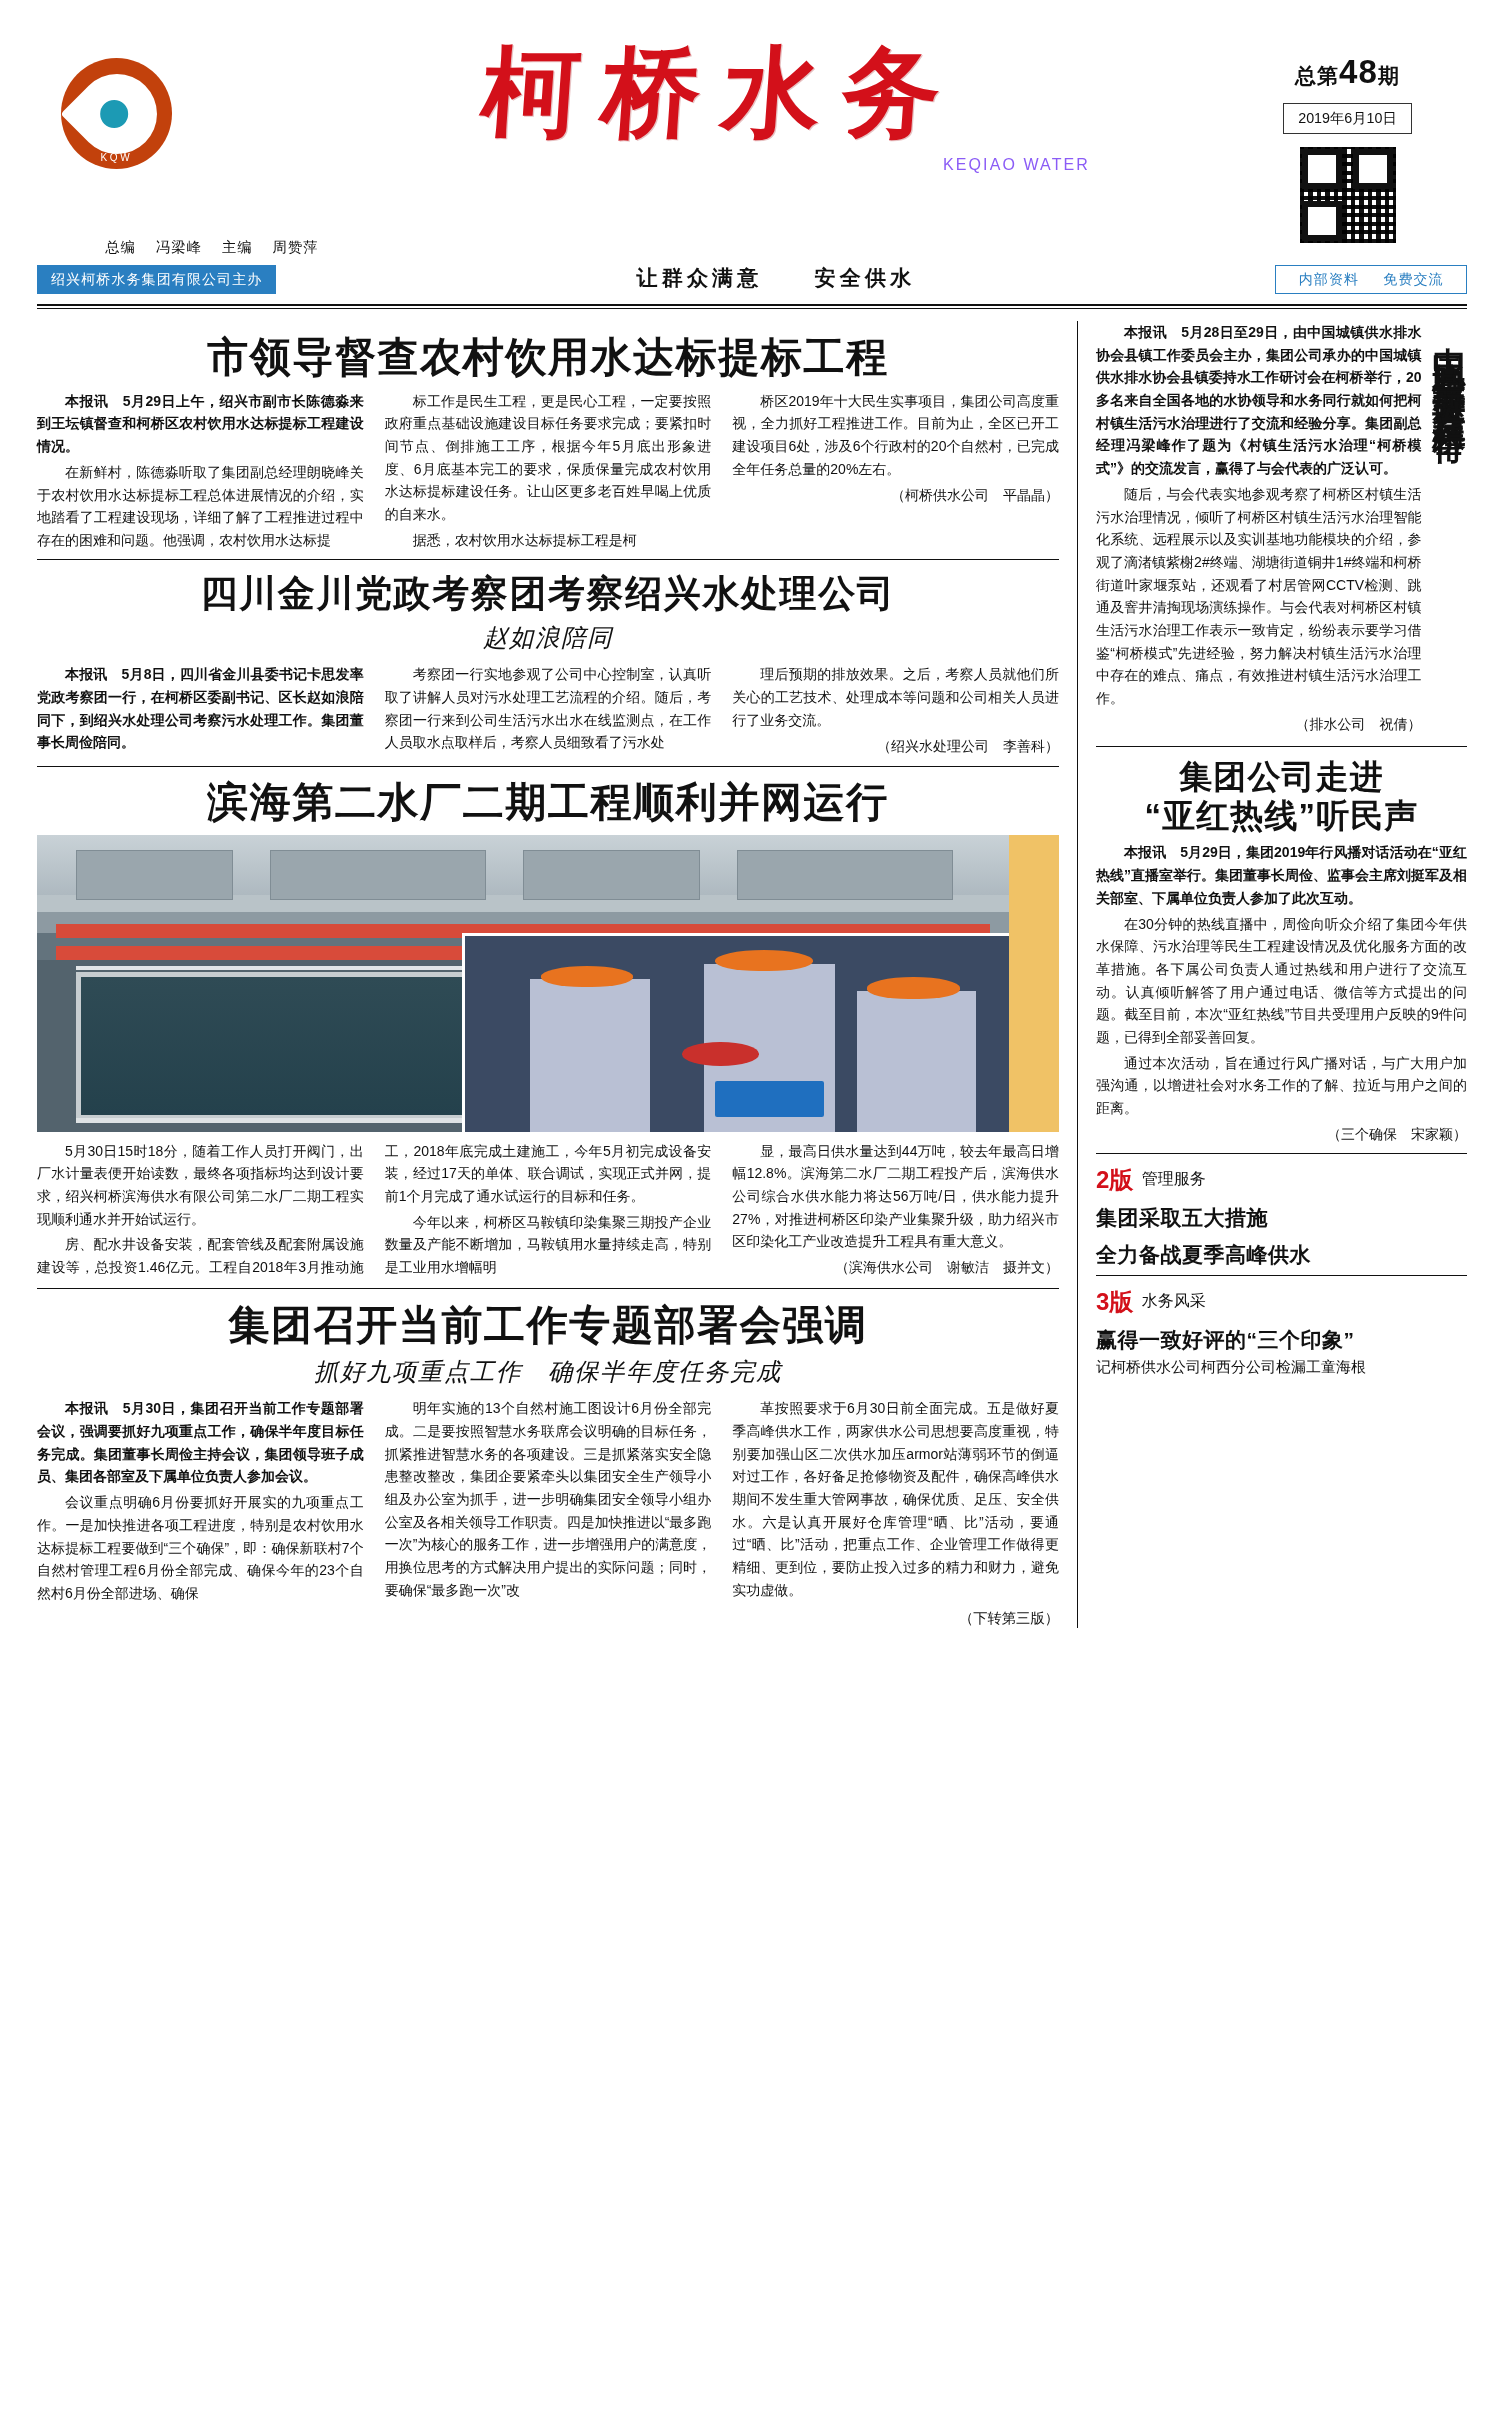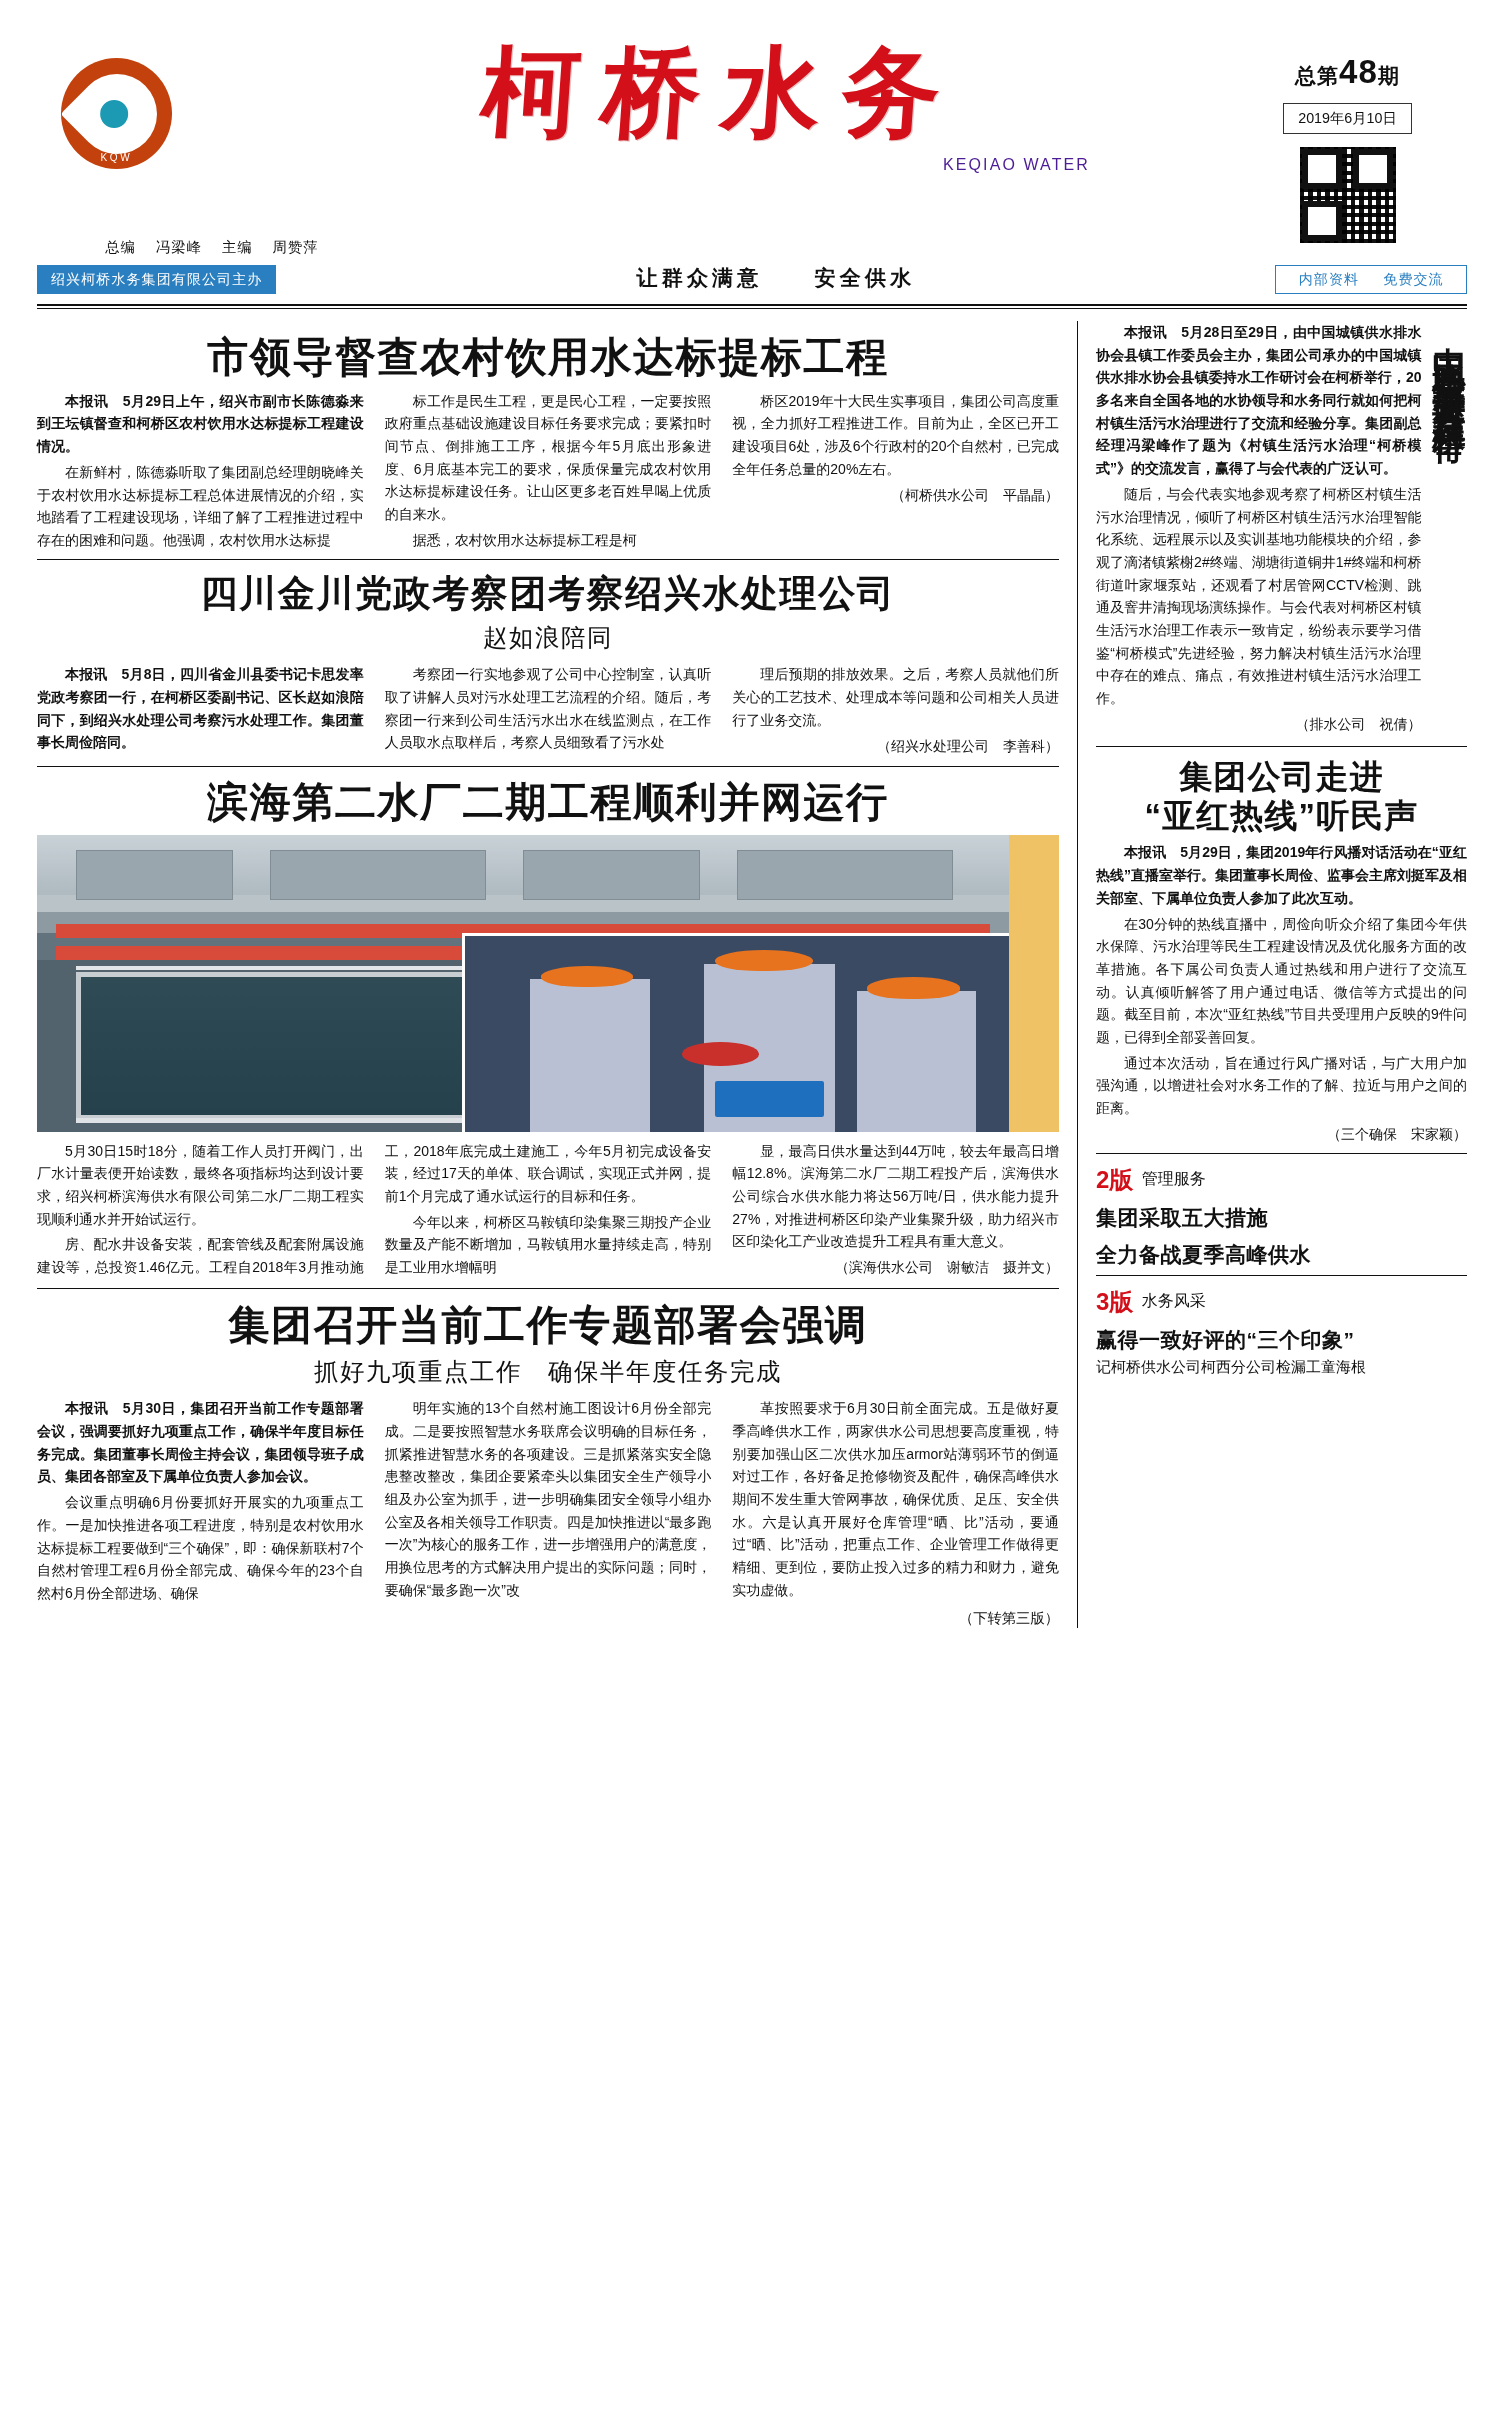--- a/index.html
+++ b/index.html
@@ -11,21 +11,21 @@
   .masthead{display:flex;align-items:flex-start;padding-top:37px;position:relative;}
   .logo-wrap{width:159px;flex:0 0 159px;display:flex;align-items:center;justify-content:center;padding-top:21px;}
   .logo-circle{width:111px;height:111px;border-radius:50%;background:#c2410c;position:relative;display:flex;align-items:center;justify-content:center;}
   .logo-circle .drop{width:80px;height:80px;border-radius:50% 50% 50% 5%;background:#fff;transform:rotate(45deg);position:relative;}
   .logo-circle .drop:after{content:"";position:absolute;width:28px;height:28px;border-radius:50%;background:#1c9ab4;left:24.4px;top:28px;}
   .logo-kqw{position:absolute;font-size:10px;color:#fff;letter-spacing:2.7px;bottom:6.4px;left:50%;transform:translateX(-50%);}
 
   .title-block{flex:1;text-align:center;position:relative;}
   .cn-title{font-family:"DejaVu Serif","Liberation Serif",serif;font-size:98px;font-weight:bold;color:#d3101a;letter-spacing:22px;line-height:1.12;white-space:nowrap;padding-left:21px;
     text-shadow:1.1px 1.1px 0 rgba(160,10,15,.25);transform:skewX(-4deg);}
-  .en-title{font-size:16px;letter-spacing:2.1px;color:#4c1d95;margin-top:9.6px;text-align:right;padding-right:138px;}
+  .en-title{font-size:16px;letter-spacing:2.1px;color:#8b5cf6;margin-top:9.6px;text-align:right;padding-right:138px;}
 
   .issue-block{width:239px;flex:0 0 239px;text-align:center;padding-top:16px;}
   .issue-line{font-size:21px;font-weight:bold;letter-spacing:1.1px;}
   .issue-num{font-size:33px;font-weight:bold;}
   .issue-date{display:inline-block;margin-top:11.7px;border:1.1px solid #333;padding:5.3px 14px;font-size:14.3px;}
   .qr{width:96px;height:96px;margin:12.7px auto 0;background:
      repeating-linear-gradient(90deg,#111 0 4.2px,#fff 4.2px 8.5px),
      repeating-linear-gradient(0deg,#111 0 4.2px,transparent 4.2px 8.5px);
      background-blend-mode:multiply;position:relative;}
   .qr:before,.qr:after{content:"";position:absolute;width:28px;height:28px;border:6.4px solid #111;background:#fff;}
@@ -48,21 +48,21 @@
   .rule-thick{border-top:2.7px solid #111;margin-top:8.5px;}
   .rule-thin{border-top:1.1px solid #111;margin-top:2.7px;}
 
   
   .body-grid{display:flex;margin-top:11.7px;}
   .col-left{flex:1;padding-right:18px;}
   .col-right{width:371px;flex:0 0 371px;border-left:1.6px solid #111;padding-left:18px;}
 
   h1.headline{font-size:41px;font-weight:bold;letter-spacing:1.6px;text-align:center;margin:11.7px 0 8.5px;line-height:1.18;}
   h1.headline.sm{font-size:37px;}
-  .subhead{font-size:24.4px;text-align:center;margin:-2.1px 0 9.6px;letter-spacing:1.6px;}
+  .subhead{font-size:24.4px;text-align:center;margin:-2.1px 0 9.6px;letter-spacing:1.6px;font-style:italic;}
   .hr-black{border-top:1.6px solid #111;margin:7.4px 0;}
   .hr-thin{border-top:1.1px solid #111;margin:6.4px 0;}
 
   .cols3{column-count:3;column-gap:21px;column-rule:0;font-size:14px;line-height:1.62;text-align:justify;}
   .cols3 p,.cols2 p{margin:0 0 3.2px;text-indent:2em;}
   .lead{font-weight:bold;}
   .byline{text-align:right;display:block;text-indent:0;margin-top:3.2px;}
 
   
   .vert-wrap{display:flex;}

